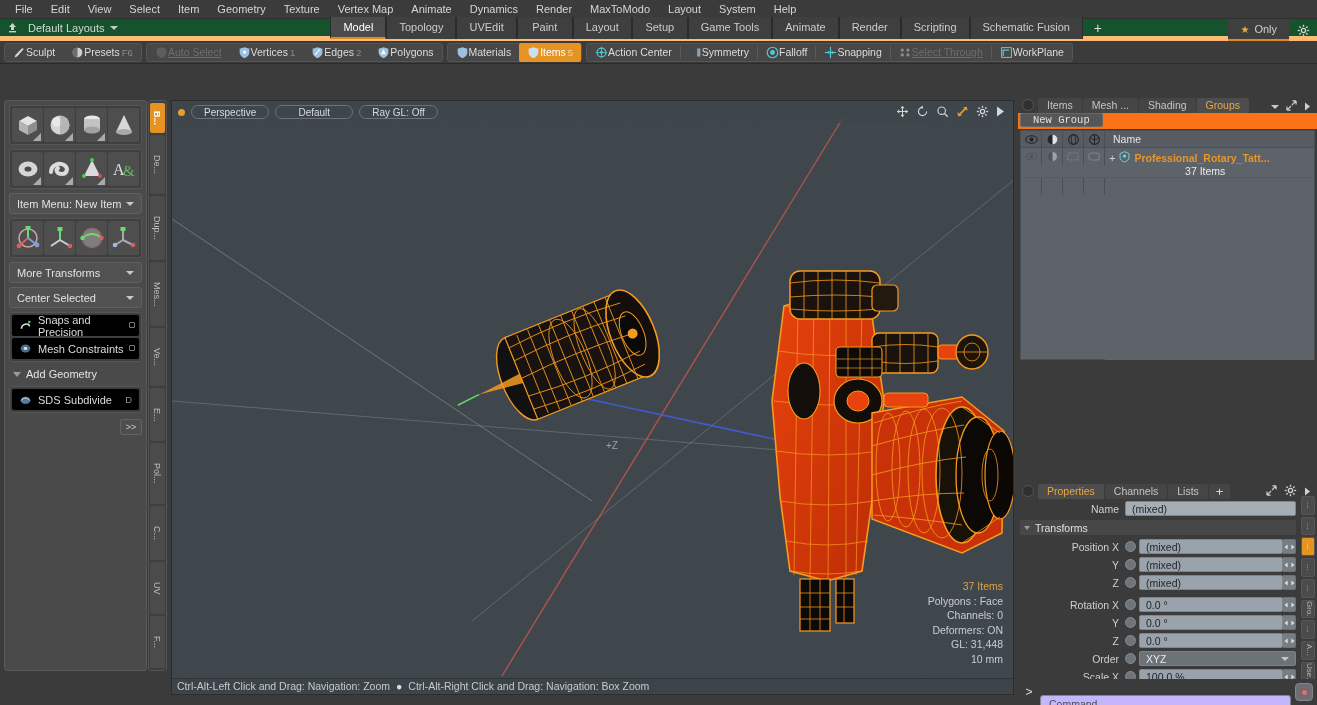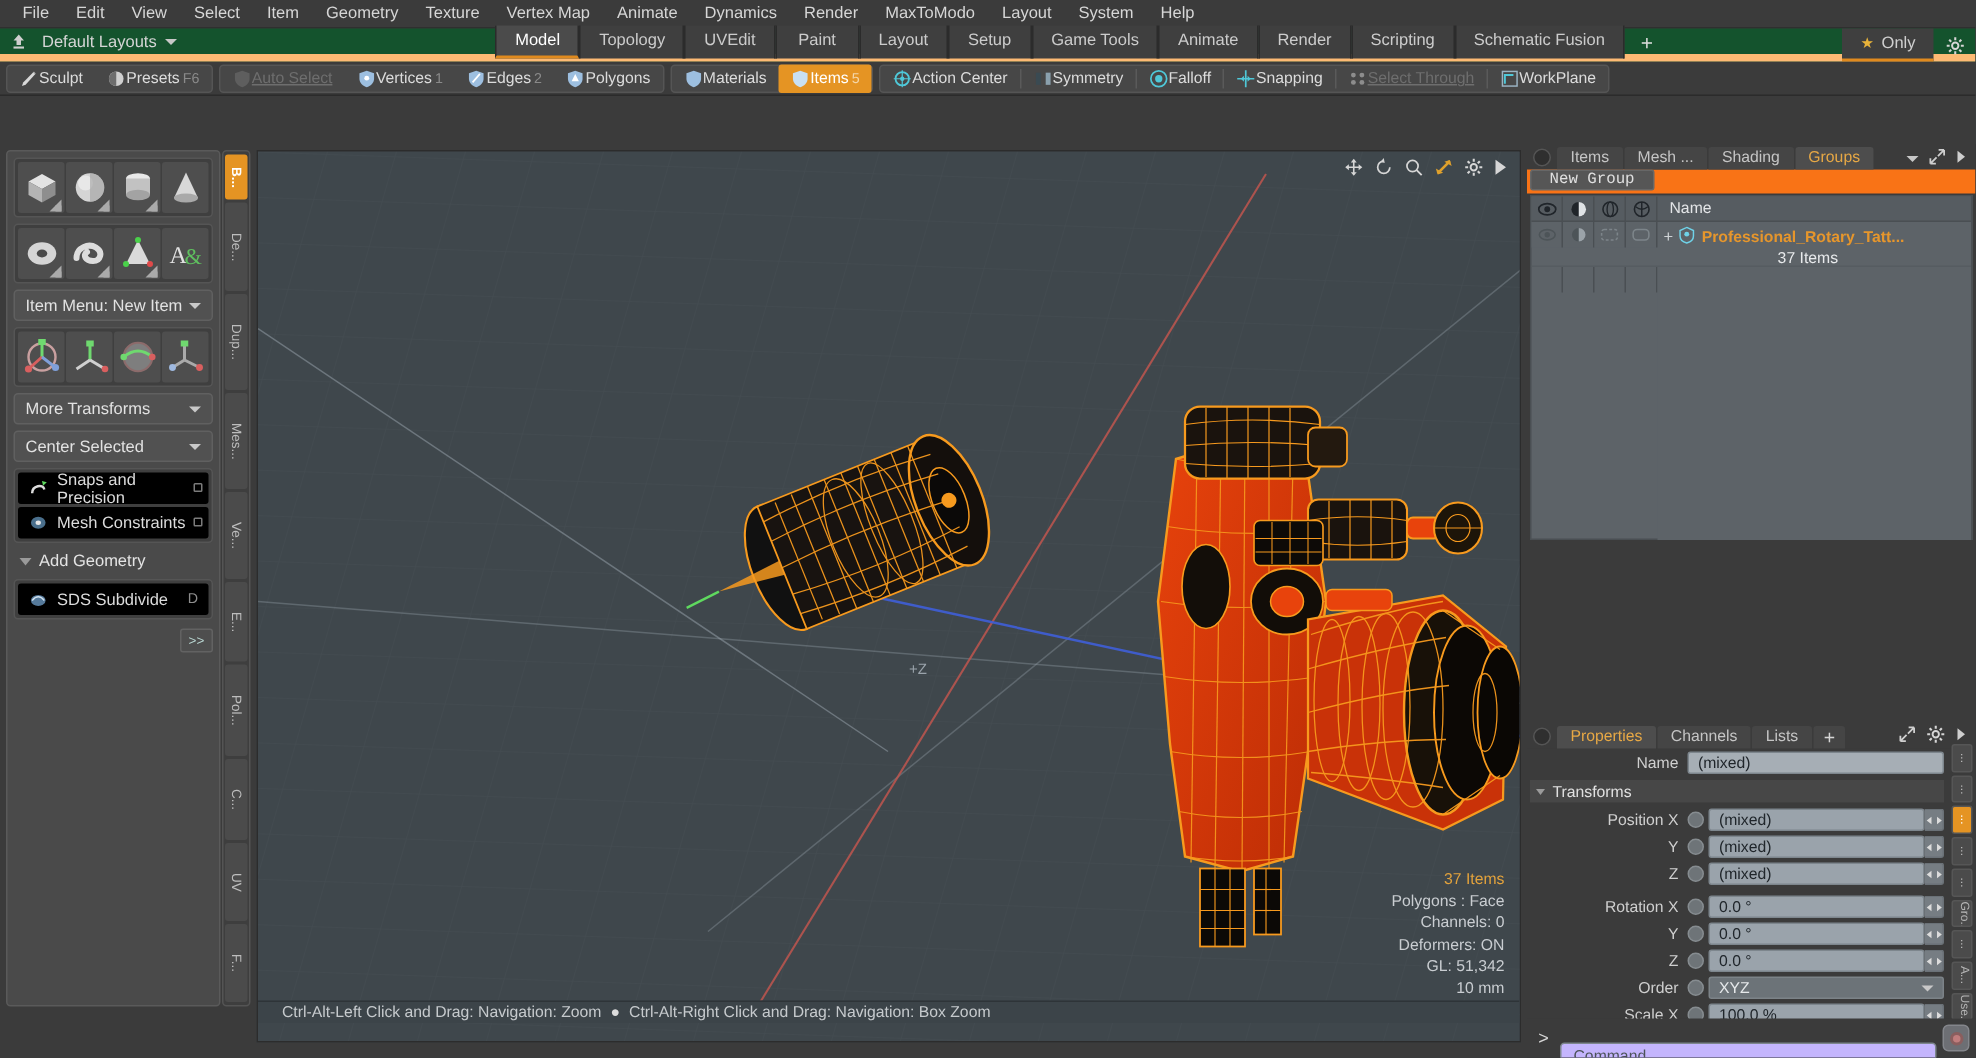--- a/index.html
+++ b/index.html
@@ -138,23 +138,23 @@
                background: rgba(62,70,76,0.85); display: flex; align-items: center; gap: 6px;
                padding-left: 6px; z-index: 5; }
   .vp-dot { width: 7px; height: 7px; border-radius: 50%; background: #e0a12c; }
   .vp-pill { height: 14px; min-width: 78px; padding: 0 12px; border: 1px solid #6b7279;
              border-radius: 7px; font-size: 10px; line-height: 13px; text-align: center;
              color: #d6dade; }
   .vp-tools { position: absolute; right: 8px; top: 4px; display: flex; align-items: center; gap: 7px; z-index: 6; }
   .vp-stats { position: absolute; right: 10px; bottom: 28px; text-align: right; z-index: 6;
               font-size: 10.5px; color: #c9cdd1; line-height: 14.5px; }
   .vp-stats .hl { color: #e2a23c; }
-  .vp-footer { position: absolute; left: 0; right: 0; bottom: 12px; height: 15px; background: #3c4449;
+  .vp-footer { position: absolute; left: 0; right: 0; bottom: 1px; height: 15px; background: #3c4449;
                border-top: 1px solid #2e3438; display: flex; align-items: center;
-               padding-left: 16px; font-size: 10.5px; color: #c6cacd; z-index: 7; }
+               padding-left: 5px; font-size: 10.5px; color: #c6cacd; z-index: 7; }
   .vp-footer .bullet { margin: 0 6px; color: #dcdcdc; }
 
   
   .rightcol { position: absolute; left: 1018px; top: 0; width: 299px; height: 609px; background: #3b3b3b; }
   .pane-tabs { height: 17px; display: flex; align-items: flex-end; background: #3b3b3b; padding-left: 4px; gap: 1px; }
   .pane-tabs .knob { width: 12px; height: 12px; border-radius: 50%; background: #2f2f2f;
                      border: 1px solid #555; margin: 0 3px 2px 0; }
   .ptab { padding: 0 9px; height: 15px; line-height: 15px; font-size: 10.5px; color: #c5c5c5;
           background: #454545; border-radius: 2px 2px 0 0; white-space: nowrap; }
   .ptab.active { color: #e7a845; background: #4d4d4d; }
@@ -760,20 +760,26 @@
 
         <g transform="translate(222 642)">
           <polygon points="-10,-12 8,-16 12,6 -6,10" fill="#b8342e" opacity="0.65" stroke="#8f9aa3" stroke-width="1"></polygon>
           <line x1="-2" y1="-4" x2="-8" y2="-22" stroke="#4fbf4f" stroke-width="1.6"></line>
           <line x1="-2" y1="-4" x2="4" y2="-22" stroke="#4f8fd8" stroke-width="1.6"></line>
           <line x1="-2" y1="-4" x2="-16" y2="-14" stroke="#4fbf4f" stroke-width="1.4"></line>
         </g>
         <text x="434" y="348" fill="#9aa3ab" font-family="Liberation Sans, sans-serif" font-size="10">+Z</text>
       </svg>
 
+      <div class="vp-header">
+        <span class="vp-dot"></span>
+        <span class="vp-pill">Perspective</span>
+        <span class="vp-pill">Default</span>
+        <span class="vp-pill">Ray GL: Off</span>
+      </div>
 
       <div class="vp-tools">
         <span>
           <svg width="13" height="13" viewBox="0 0 16 16">
               <g stroke="#d6d6d6" stroke-width="1.3" fill="none">
                 <line x1="8" y1="2" x2="8" y2="14"></line>
                 <line x1="2" y1="8" x2="14" y2="8"></line>
               </g>
               <polygon points="8,1 5.6,4 10.4,4" fill="#d6d6d6"></polygon>
               <polygon points="8,15 5.6,12 10.4,12" fill="#d6d6d6"></polygon>
@@ -820,21 +826,21 @@
               <polygon points="1,0.5 8,5.5 1,10.5" fill="#d6d6d6"></polygon>
             </svg>
         </span>
       </div>
 
       <div class="vp-stats">
         <div class="hl">37 Items</div>
         <div>Polygons : Face</div>
         <div>Channels: 0</div>
         <div>Deformers: ON</div>
-        <div>GL: 51,342</div>
+        <div>GL: 31,448</div>
         <div>10 mm</div>
       </div>
 
       <div class="vp-footer">
         <span>Ctrl-Alt-Left Click and Drag: Navigation: Zoom</span>
         <span class="bullet">●</span>
         <span>Ctrl-Alt-Right Click and Drag: Navigation: Box Zoom</span>
       </div>
     </div>
 

